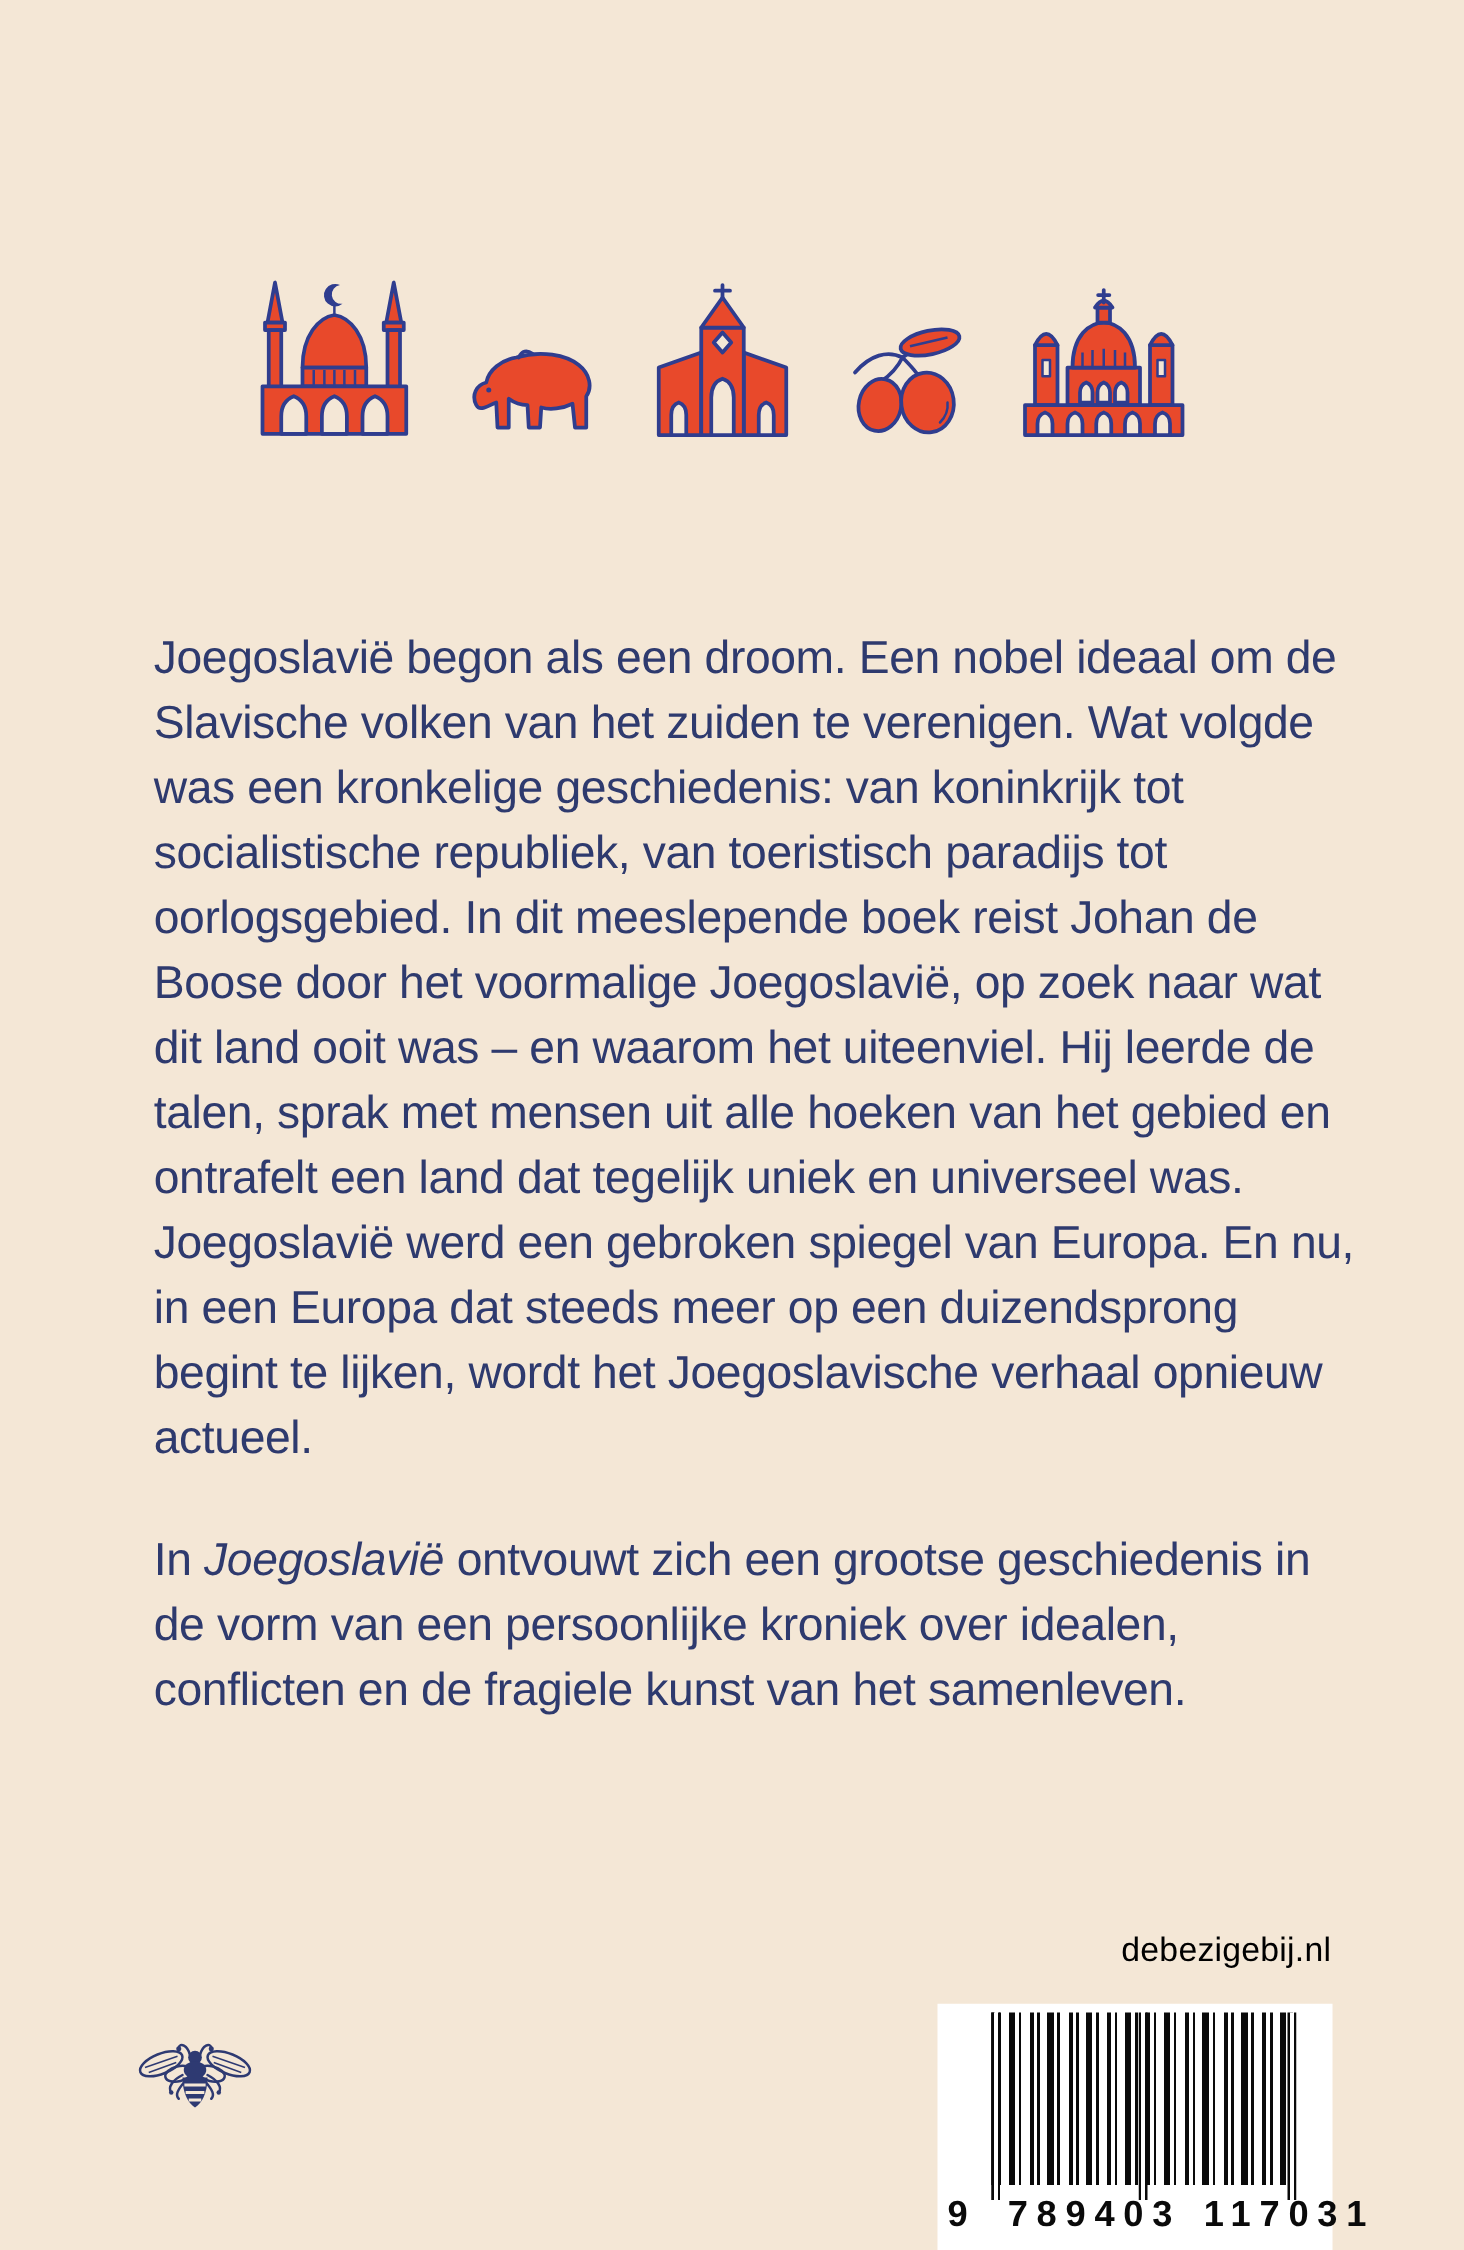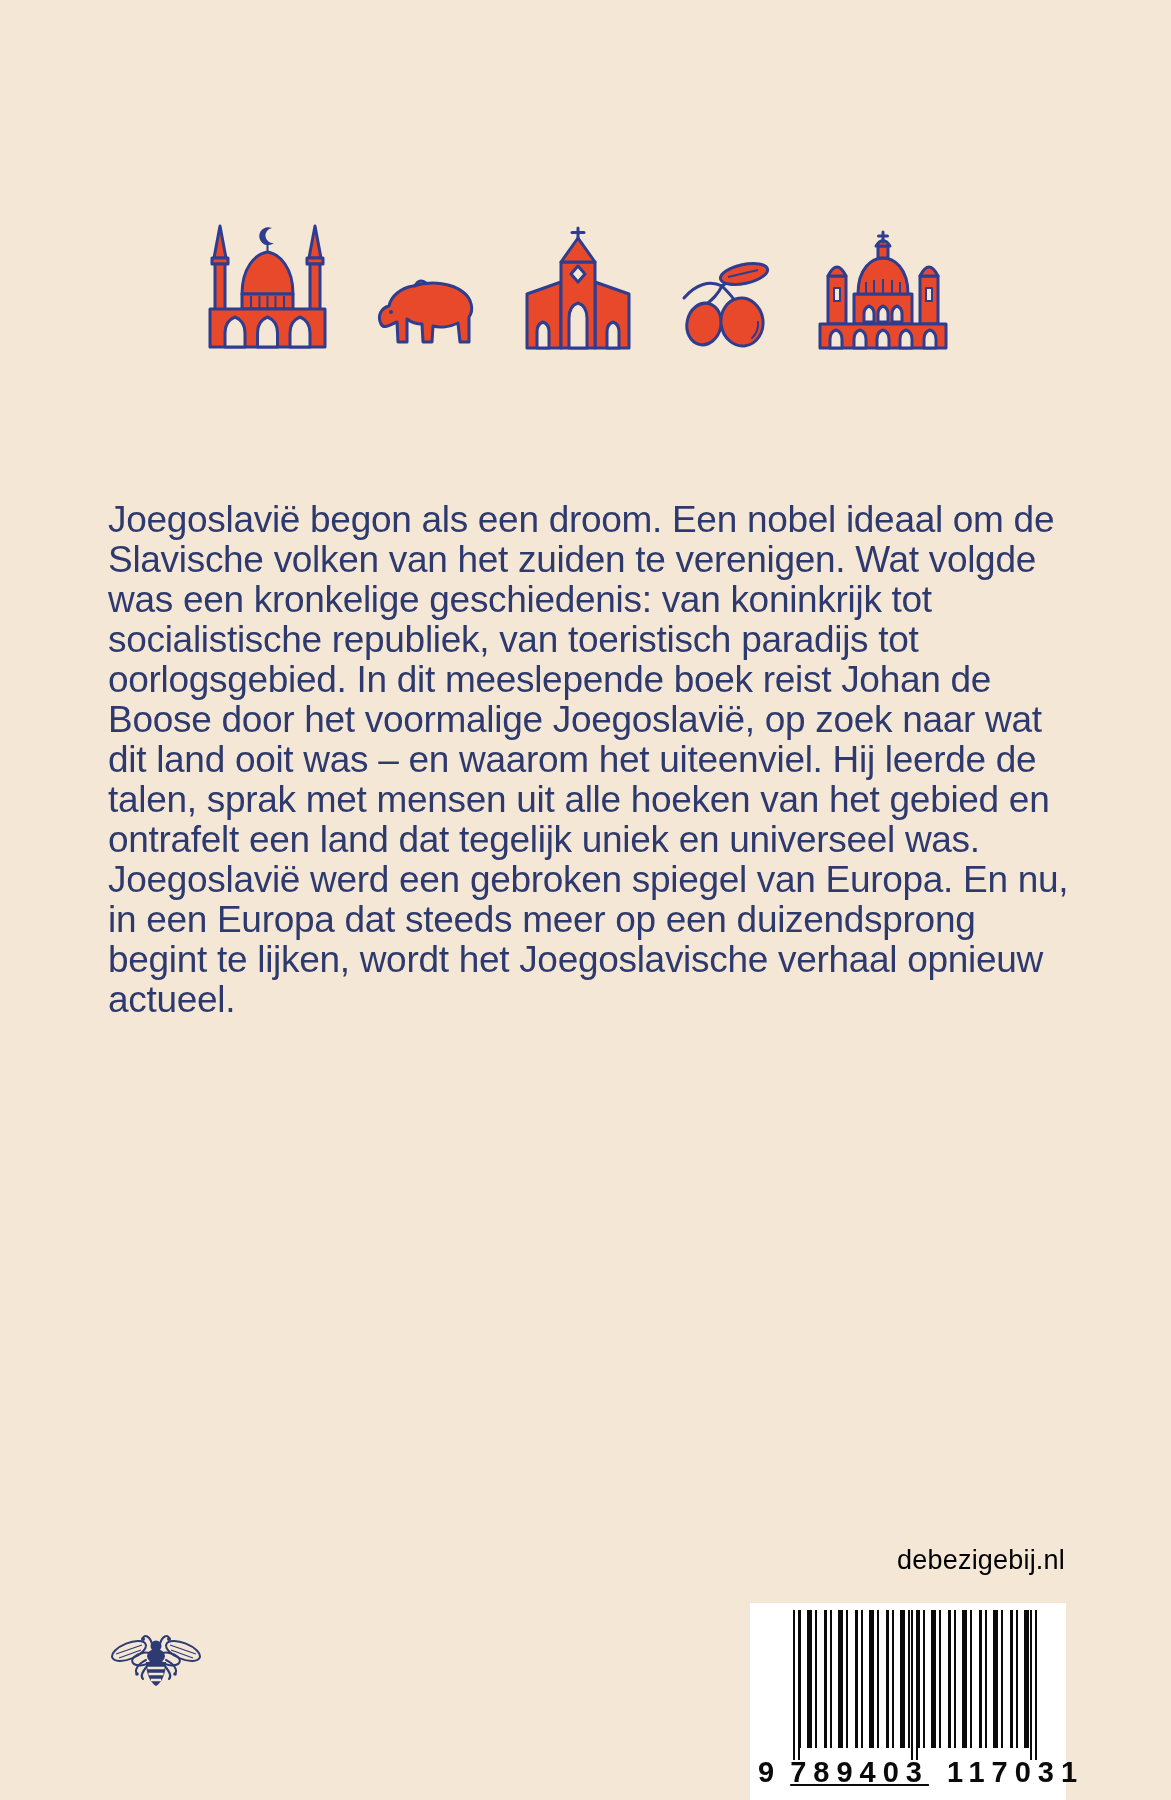--- a/index.html
+++ b/index.html
@@ -13,23 +13,23 @@
 
   
   .icons-row{
     position:absolute;left:205px;top:222px;width:745px;height:128px;
     display:flex;justify-content:space-between;align-items:flex-end;
   }
   .icon-wrap{display:block;line-height:0;}
 
   
   .blurb{
-    position:absolute;left:108px;top:500px;width:975px;
+    position:absolute;left:123px;top:500px;width:975px;
     color:#2e3a6e;
-    font-size:37px;line-height:40px;letter-spacing:-0.3px;
+    font-size:37px;line-height:52px;letter-spacing:-0.3px;
   }
   .blurb p{margin:0;}
   .blurb p + p{margin-top:46px;}
   .blurb em{font-style:italic;}
 
   
   .website{
     position:absolute;right:106px;top:1545px;
     color:#000000;font-size:27px;letter-spacing:0.2px;
   }
@@ -50,21 +50,21 @@
   .guard.g-left{left:43px;}
   .guard.g-mid{left:161px;}
   .guard.g-right{left:280px;}
   .digits{
     position:absolute;left:0;top:153px;width:316px;
     display:flex;align-items:baseline;
     color:#0a0a0a;font-weight:bold;font-size:29px;
     font-family:"Liberation Sans","DejaVu Sans",sans-serif;
   }
   .digits .d0{margin-left:8px;}
-  .digits .d1{margin-left:16px;letter-spacing:7px;text-decoration:underline;}
+  .digits .d1{margin-left:32px;letter-spacing:7px;}
   .digits .d2{margin-left:18px;letter-spacing:7px;}
 
   
   .bee{position:absolute;left:110px;top:1630px;line-height:0;}
 </style>
 </head>
 <body>
 
 <div class="cover">
 
@@ -174,20 +174,21 @@
         <g stroke="#2f3d8f" stroke-width="3" stroke-linecap="round">
           <line x1="67" y1="2" x2="67" y2="12"></line>
           <line x1="62.5" y1="6" x2="71.5" y2="6"></line>
         </g>
       </svg>
     </span>
   </div>
 
   <div class="blurb">
     <p>Joegoslavië begon als een droom. Een nobel ideaal om de Slavische volken van het zuiden te verenigen. Wat volgde was een kronkelige geschiedenis: van koninkrijk tot socialistische republiek, van toeristisch paradijs tot oorlogsgebied. In dit meeslepende boek reist Johan de Boose door het voormalige Joegoslavië, op zoek naar wat dit land ooit was – en waarom het uiteenviel. Hij leerde de talen, sprak met mensen uit alle hoeken van het gebied en ontrafelt een land dat tegelijk uniek en universeel was. Joegoslavië werd een gebroken spiegel van Europa. En nu, in een Europa dat steeds meer op een duizendsprong begint te lijken, wordt het Joegoslavische verhaal opnieuw actueel.</p>
+    <p><span>In </span><em>Joegoslavië</em><span> ontvouwt zich een grootse geschiedenis in de vorm van een persoonlijke kroniek over idealen, conflicten en de fragiele kunst van het samenleven.</span></p>
   </div>
 
   <div class="website">debezigebij.nl</div>
 
   <div class="barcode">
     <div class="bars"></div>
     <div class="guard g-left"></div>
     <div class="guard g-mid"></div>
     <div class="guard g-right"></div>
     <div class="digits">

